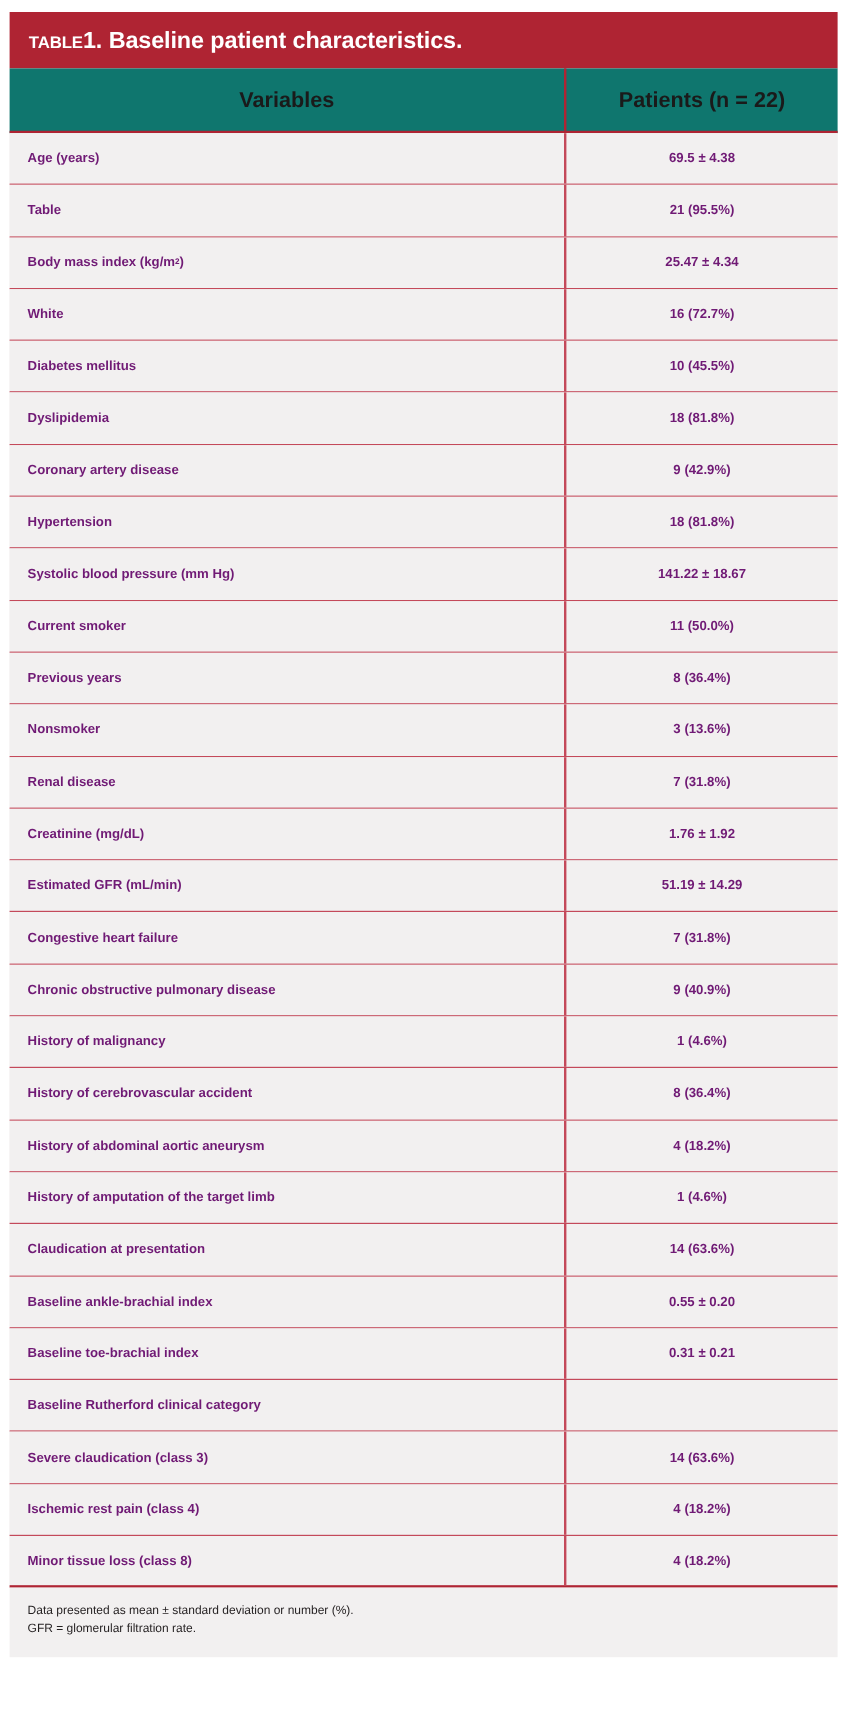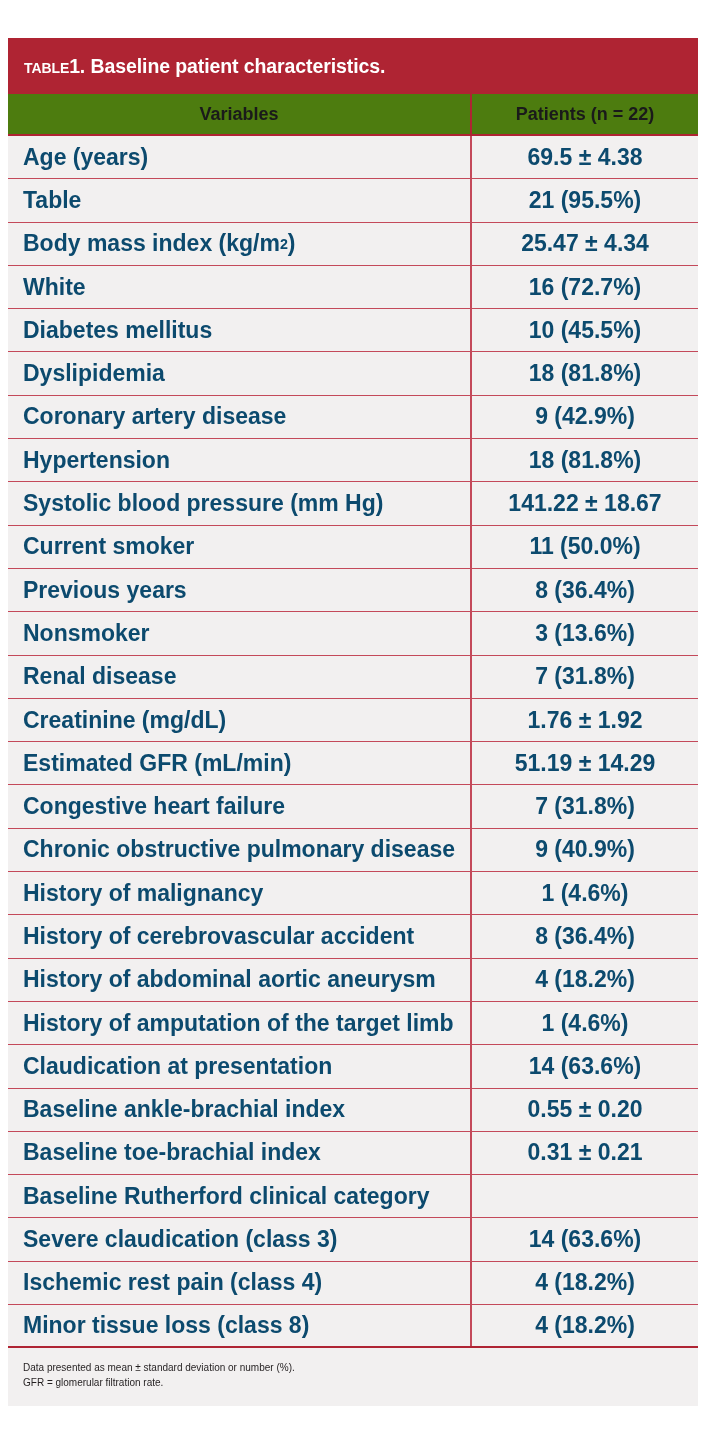--- a/index.html
+++ b/index.html
@@ -18,26 +18,25 @@
     position: absolute;
     left: 8px;
     top: 10px;
     width: 690px;
     background: #ffffff;
   }
 
   
   .title-bar {
     background: #AF2433;
-    height: 56px;
+    height: 47px;
     display: flex;
     align-items: center;
     padding: 0 16px;
     box-sizing: border-box;
-    margin-top: 28px;
   }
   .title-text {
     color: #ffffff;
     font-size: 19.5px;
     font-weight: bold;
     letter-spacing: -0.1px;
     white-space: nowrap;
   }
   .title-label {
     font-variant: small-caps;
@@ -45,22 +44,22 @@
     font-size: 20.5px;
     font-weight: bold;
   }
   .title-label::first-letter {
     font-size: 20.5px;
   }
 
   
   .col-header {
     display: flex;
-    background: #4d7c0f;
-    height: 42px;
+    background: #0f766e;
+    height: 54px;
     border-bottom: 2px solid #AF2433;
     box-sizing: border-box;
   }
   .col-header .cell {
     display: flex;
     align-items: center;
     justify-content: center;
     font-size: 18px;
     font-weight: bold;
     color: #1a1a1a;
@@ -81,22 +80,22 @@
     border-bottom: 1.6px solid #C4495A;
     box-sizing: border-box;
     background: #f2f0f0;
   }
   .row:last-child { border-bottom: 2px solid #AF2433; }
 
   .row .cell {
     display: flex;
     align-items: center;
     box-sizing: border-box;
-    font-size: 23px;
-    color: #0c4a6e;
+    font-size: 11px;
+    color: #701a75;
   }
   .row .cell.c1 {
     font-weight: bold;
     padding-left: 15px;
   }
   .row .cell.c2 {
     font-weight: bold;
     justify-content: center;
     border-left: 2px solid #C4495A;
   }

